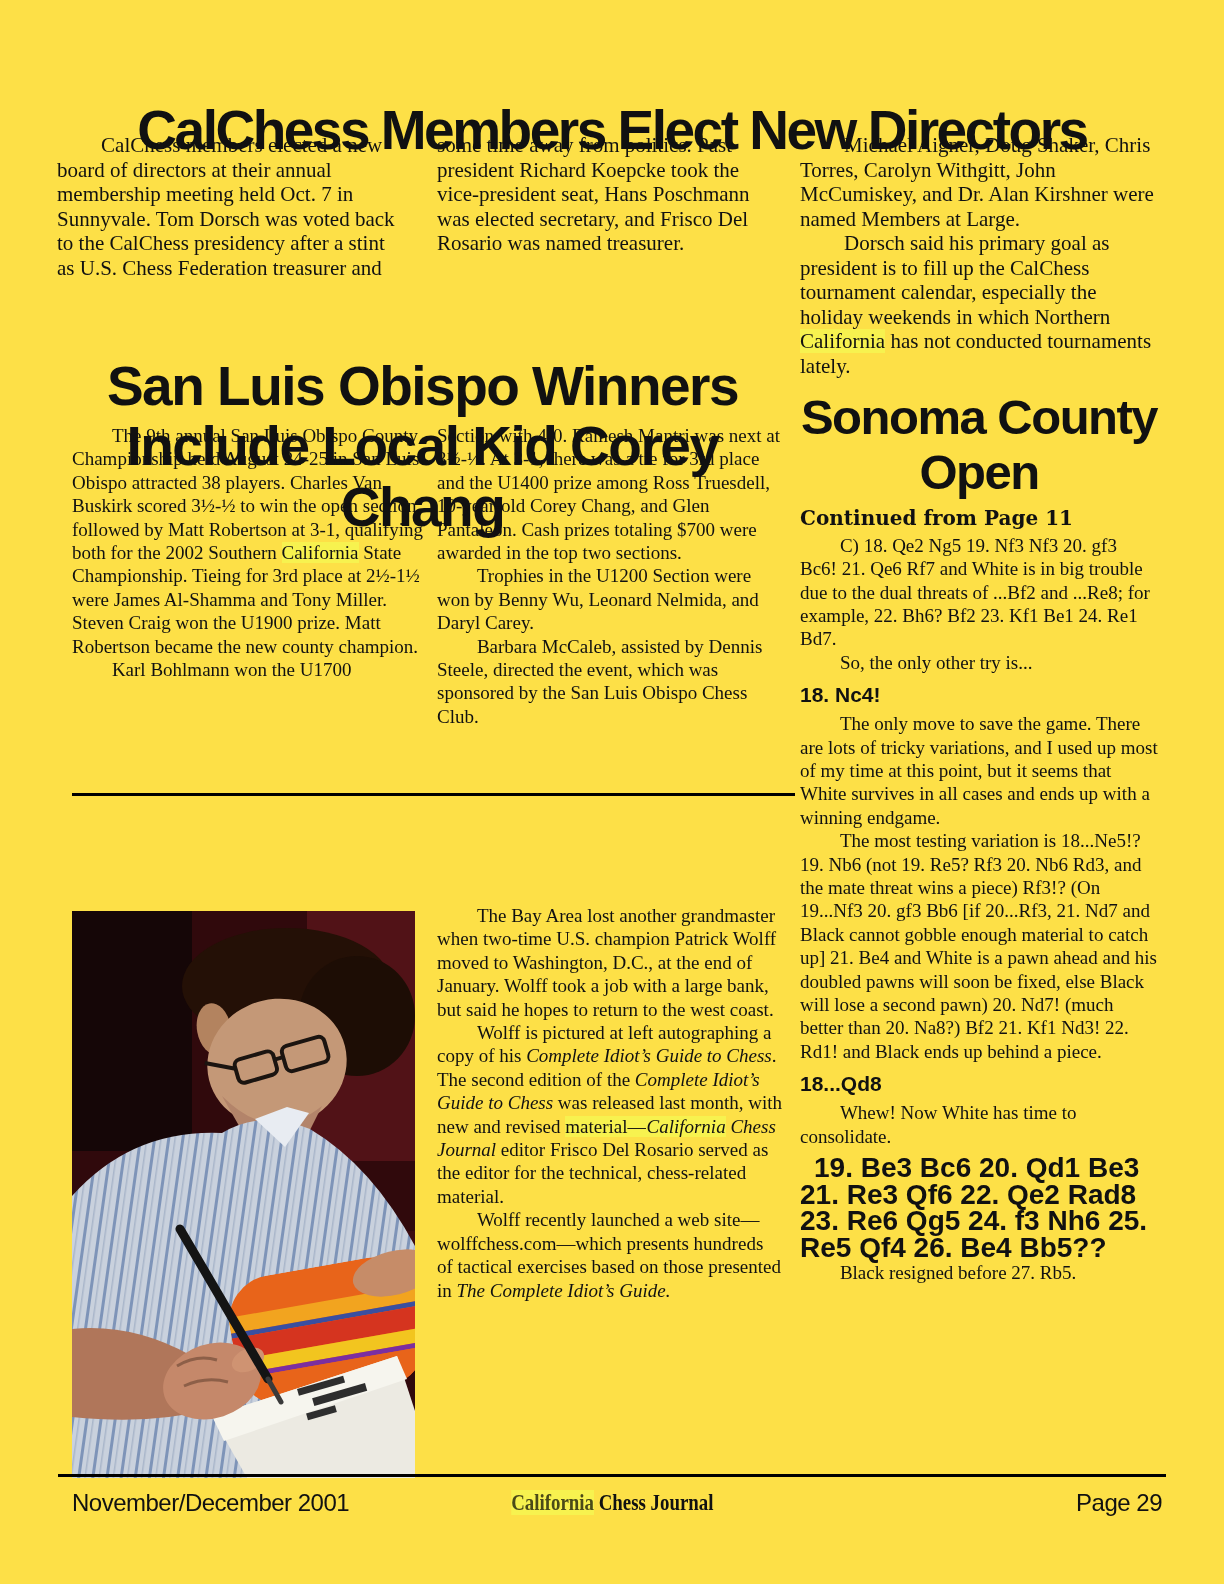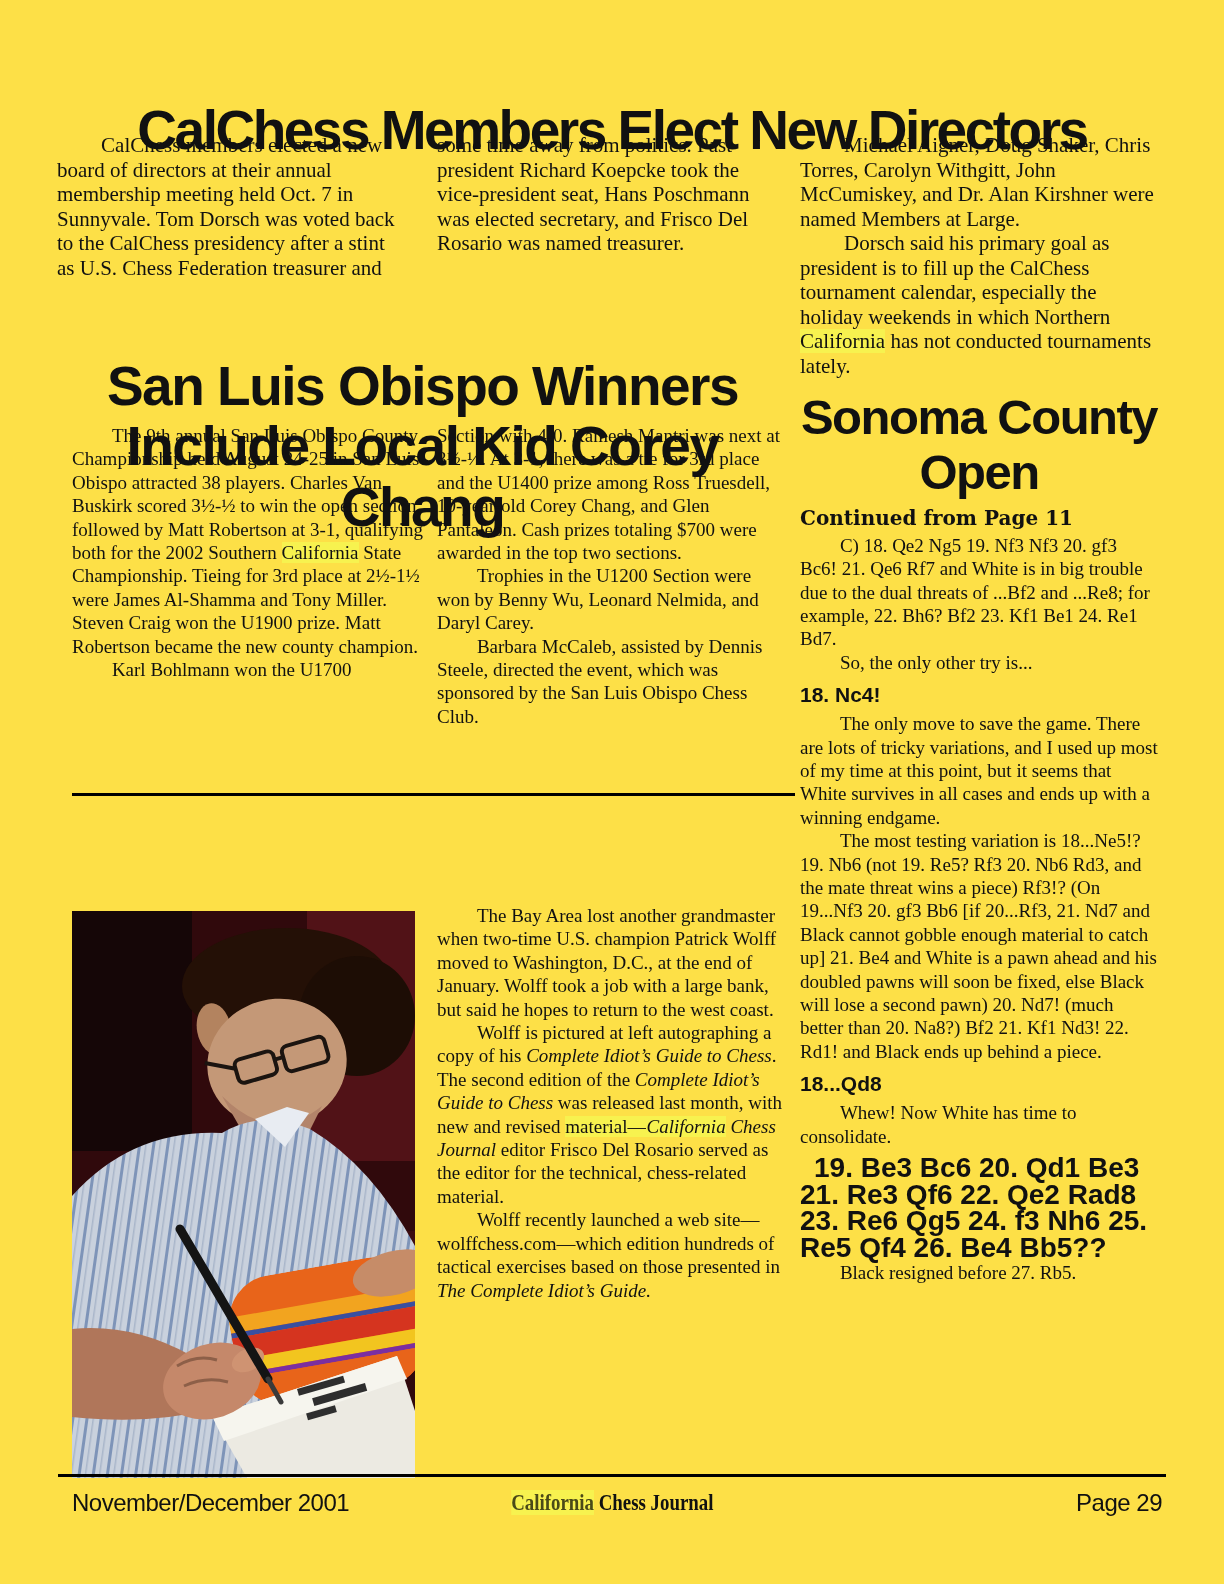--- a/index.html
+++ b/index.html
@@ -139,21 +139,21 @@
 
         <line x1="108" y1="318" x2="196" y2="468" stroke="#141414" stroke-width="9" stroke-linecap="round"></line>
         <line x1="196" y1="468" x2="209" y2="491" stroke="#3a3a3a" stroke-width="5" stroke-linecap="round"></line>
       </g>
     </svg>
   </figure>
 
   <div class="abs" style="left:437px;top:904px;width:346px;">
     <p class="serifB ind">The Bay Area lost another grandmaster when two-time U.S. champion Patrick Wolff moved to Washington, D.C., at the end of January. Wolff took a job with a large bank, but said he hopes to return to the west coast.</p>
     <p class="serifB ind"><span>Wolff is pictured at left autographing a copy of his </span><span class="italic">Complete Idiot’s Guide to Chess</span><span>. The second edition of the </span><span class="italic">Complete Idiot’s Guide to Chess</span><span> was released last month, with new and revised </span><span class="highlight">material—</span><span class="italic highlight">California</span><span class="italic"> Chess Journal</span><span> editor Frisco Del Rosario served as the editor for the technical, chess-related material.</span></p>
-    <p class="serifB ind"><span>Wolff recently launched a web site—wolffchess.com—which edition hundreds of tactical exercises based on those presented in </span><span class="italic">The Complete Idiot’s Guide.</span></p>
+    <p class="serifB ind"><span>Wolff recently launched a web site—wolffchess.com—which presents hundreds of tactical exercises based on those presented in </span><span class="italic">The Complete Idiot’s Guide.</span></p>
   </div>
 
   <div class="rule" style="left:58px;top:1474px;width:1108px;height:3px;"></div>
 
   <div class="abs footer-issue" style="left:72px;top:1489px;">November/December 2001</div>
 
   <div class="abs" style="left:0;top:1490px;width:1224px;text-align:center;">
     <span class="masthead">
       <span class="hl-cal">California</span><span> Chess Journal</span>
     </span>

